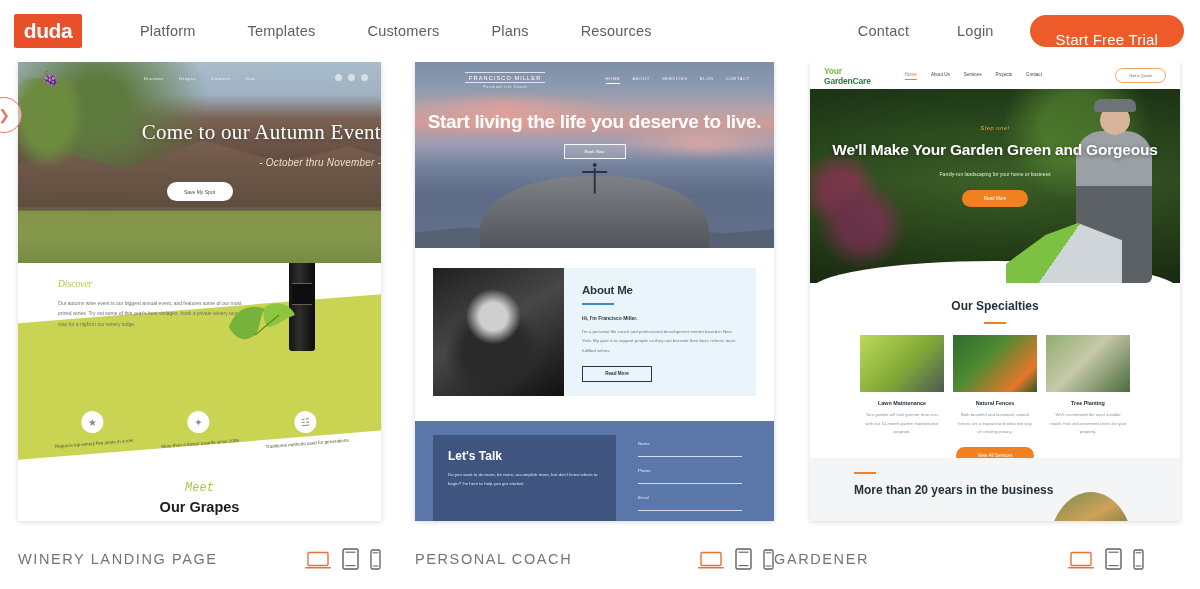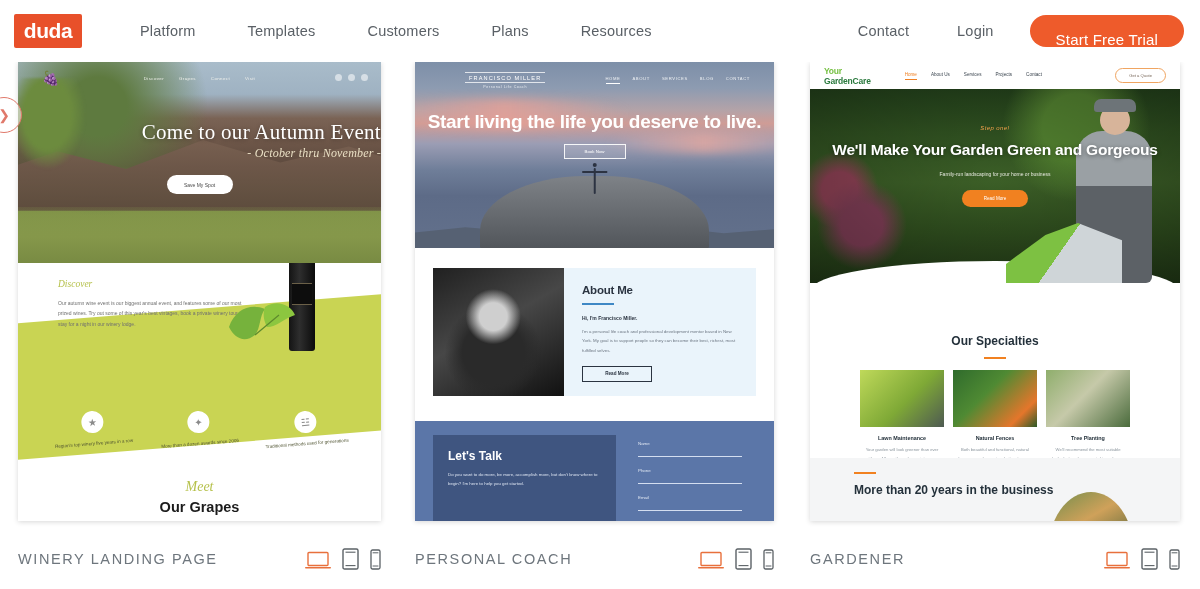--- a/index.html
+++ b/index.html
@@ -167,22 +167,22 @@
   .w-social i {
     width:7px;height:7px;border-radius:50%;
     background:rgba(255,255,255,.55); display:inline-block;
   }
   .w-hero-text { position:absolute; left:0; right:0; top:58px; text-align:right; z-index:5; }
   .w-h1 {
     color:#fff; font-family:"Liberation Serif", serif; font-size:21px;
     letter-spacing:.3px; text-shadow:0 1px 4px rgba(0,0,0,.35);
   }
   .w-sub {
-    color:#e9dfc4; font-family:Liberation Serif, serif; font-style:italic;
-    font-size:12px; margin-top:1px; letter-spacing:.2px;
+    color:#e9dfc4; font-family:Liberation Sans, sans-serif; font-style:italic;
+    font-size:10px; margin-top:12px; letter-spacing:.2px;
   }
   .w-cta {
     margin:14px auto 0; width:66px; height:19px; border-radius:10px;
     background:#fff; color:#4a4a4a; font-size:5px;
     display:flex;align-items:center;justify-content:center; cursor:pointer;
   }
   .w-body { position:relative; height:258px; background:#fff; overflow:hidden; }
   .w-green {
     position:absolute; left:-4%; width:108%; height:136px; bottom:60px;
     background:#C9D453;
@@ -213,21 +213,21 @@
     position:absolute; left:0; right:0; bottom:72px; display:flex;
     justify-content:space-around; padding:0 22px; z-index:4;
   }
   .w-ic { text-align:center; width:86px; transform: rotate(-4.6deg); }
   .w-ic .circ {
     width:22px;height:22px;border-radius:50%;background:#fff;margin:0 auto 7px;
     display:flex;align-items:center;justify-content:center;color:#8a8a8a;font-size:10px;
   }
   .w-ic .cap { color:#4e5230; font-size:4.6px; line-height:1.9; }
   .w-footer { position:absolute; left:0; right:0; bottom:6px; text-align:center; z-index:5; }
-  .w-footer .k { color:#b6c14c; font-family:Liberation Serif, serif; font-style:italic; font-size:14px; }
+  .w-footer .k { color:#b6c14c; font-family:Liberation Mono, monospace; font-style:italic; font-size:12px; }
   .w-footer .t { color:#1b1b1b; font-size:14.5px; font-weight:bold; margin-top:4px; }
 
   
   .c-hero {
     position:relative; height:186px; overflow:hidden;
     background:
       linear-gradient(to bottom,
         #7d8fa8 0%, #8d9bb1 14%,
         #b4a3a8 26%, #cf9c96 33%,
         #9b9db4 44%, #6f7e99 58%,
@@ -360,21 +360,21 @@
   .g-btn {
     margin:13px auto 0; width:66px; height:17px; border-radius:9px;
     background:#F18120; color:#fff; font-size:4.6px;
     display:flex; align-items:center; justify-content:center; cursor:pointer;
   }
   .g-spec { position:relative; background:#fff; height:175px; padding:16px 0 0; }
   .g-spec:before {
     content:""; position:absolute; left:0; right:0; top:-22px; height:30px; background:#fff;
     border-radius:50% 50% 0 0 / 100% 100% 0 0;
   }
-  .g-spec h3 { text-align:center; color:#24313b; font-size:12px; font-weight:bold; position:relative;margin-top:35px; }
+  .g-spec h3 { text-align:center; color:#24313b; font-size:12px; font-weight:bold; position:relative; }
   .g-srule { width:22px; height:2px; background:#F18120; margin:9px auto 0; }
   .g-cards { display:flex; gap:9px; padding:0 50px; margin-top:11px; }
   .g-c { flex:1; text-align:center; }
   .g-c .img { height:57px; }
   .g-c:nth-child(1) .img { background:linear-gradient(135deg,#bfd95a,#7fa936 55%,#4e5a52 100%); }
   .g-c:nth-child(2) .img { background:linear-gradient(135deg,#2f6b2c,#4f8a33 40%,#e4762b 80%,#2c5a27 100%); }
   .g-c:nth-child(3) .img { background:linear-gradient(135deg,#8fae6c,#c6c9a9 45%,#4a6b3c 100%); }
   .g-c .t { color:#24313b; font-size:5.4px; font-weight:bold; margin-top:8px; }
   .g-c .d { color:#8a949c; font-size:4.2px; line-height:2.05; margin-top:5px; padding:0 3px; }
   .g-all {
@@ -636,21 +636,21 @@
           <div class="g-all">View All Services</div>
         </div>
 
         <div class="g-years">
           <div class="g-yrule"></div>
           <h4>More than 20 years in the business</h4>
           <div class="g-yimg"></div>
         </div>
       </div>
 
-      <div class="card-footer" style="margin-left:36px;width:370px;gap:38px;">
+      <div class="card-footer" style="width:370px;gap:38px;">
         <div class="card-title">GARDENER</div>
         <div class="device-icons">
           <svg class="dev" width="26" height="19" viewBox="0 0 26 19">
             <rect x="3" y="1.5" width="20" height="13" rx="1" fill="none" stroke="#E8703C" stroke-width="1.4"></rect>
             <rect x="0" y="16" width="26" height="1.6" rx=".8" fill="#E8703C"></rect>
           </svg>
           <svg class="dev" width="17" height="22" viewBox="0 0 17 22">
             <rect x="1" y="1" width="15" height="20" rx="1.6" fill="none" stroke="#5b6166" stroke-width="1.4"></rect>
             <line x1="3.5" y1="4.2" x2="13.5" y2="4.2" stroke="#5b6166" stroke-width="1.1"></line>
             <line x1="3.5" y1="17.6" x2="13.5" y2="17.6" stroke="#5b6166" stroke-width="1.1"></line>

